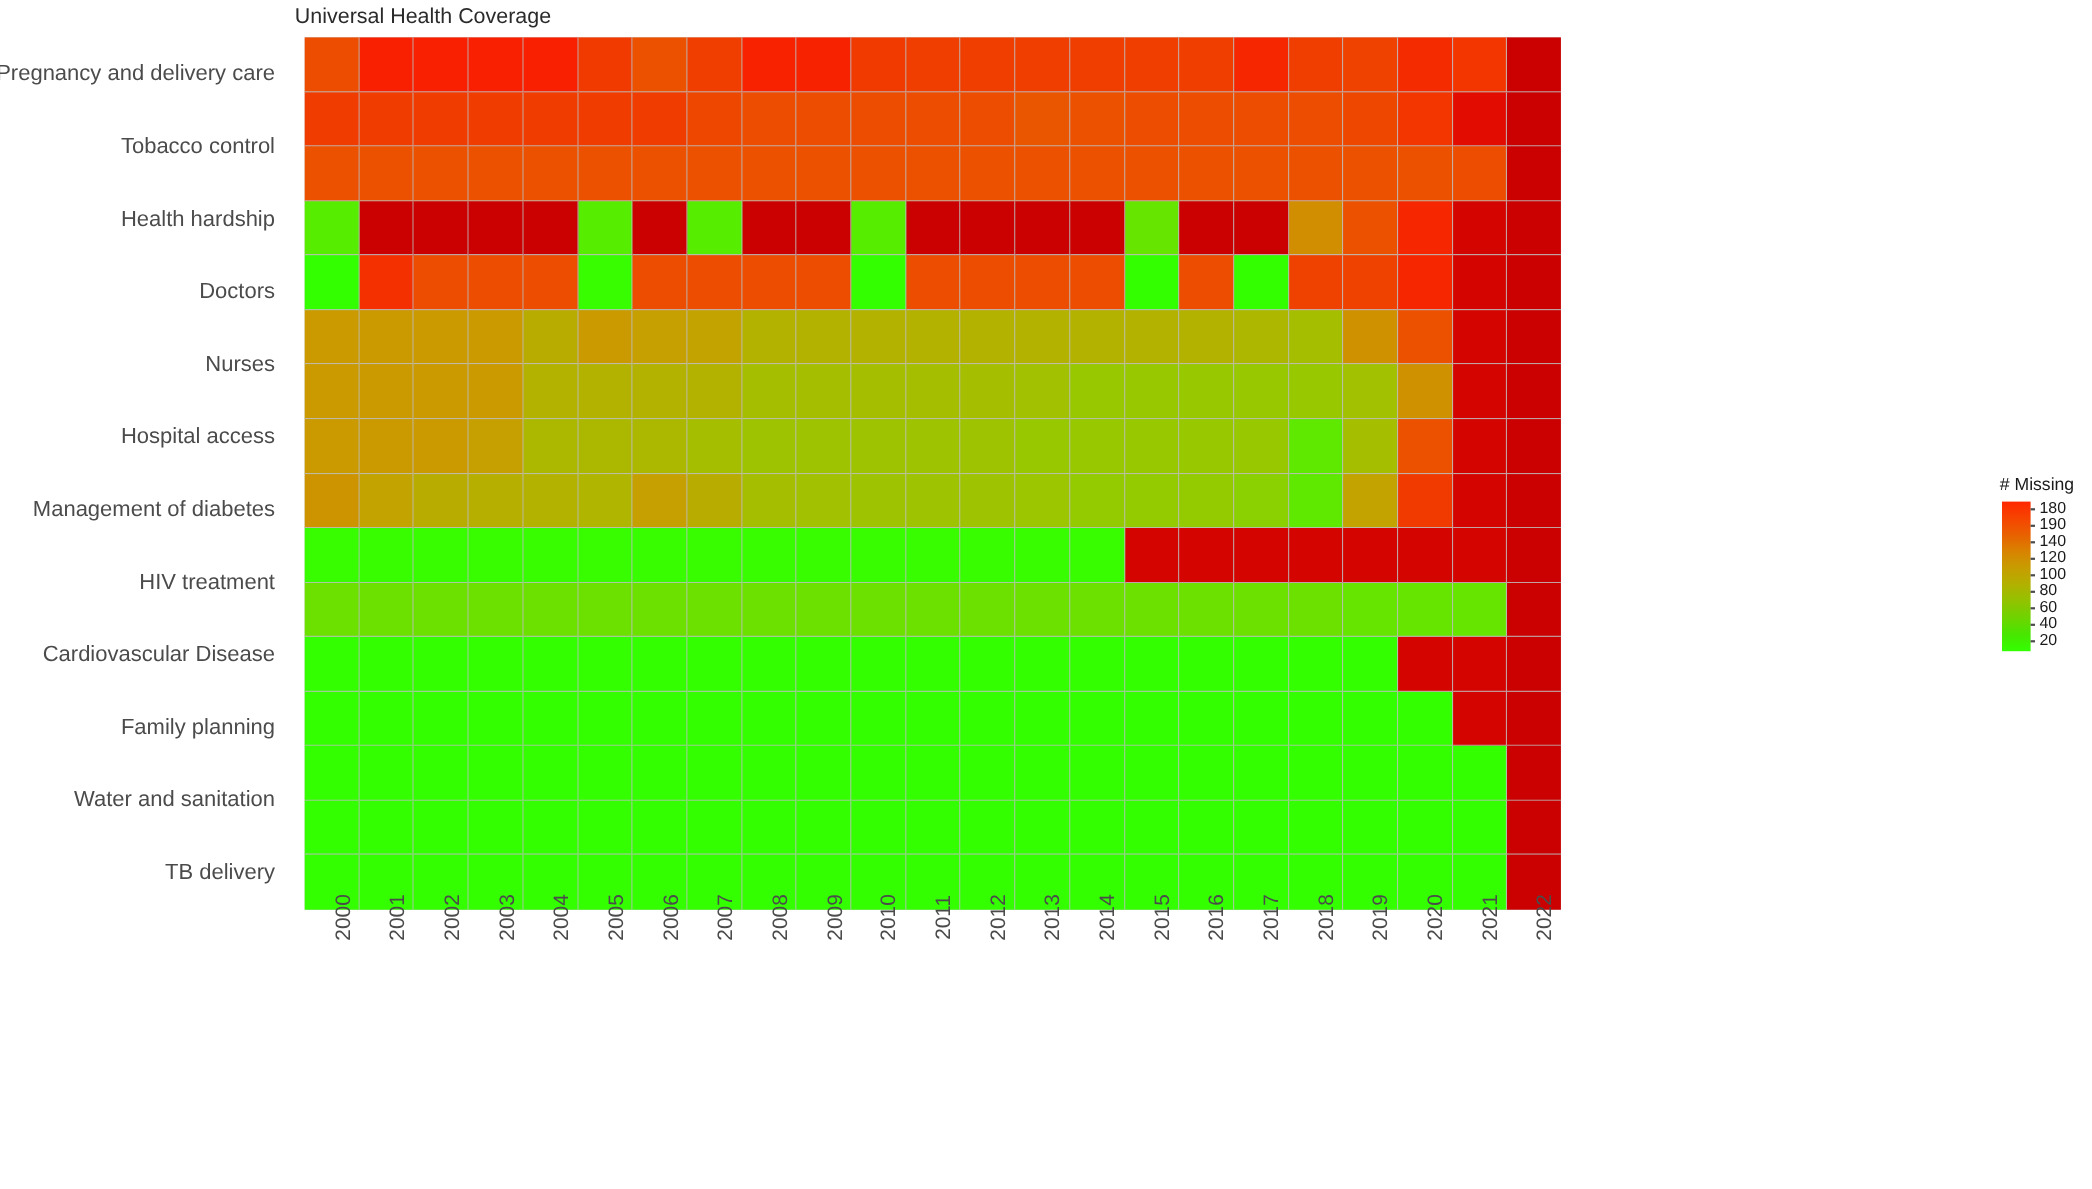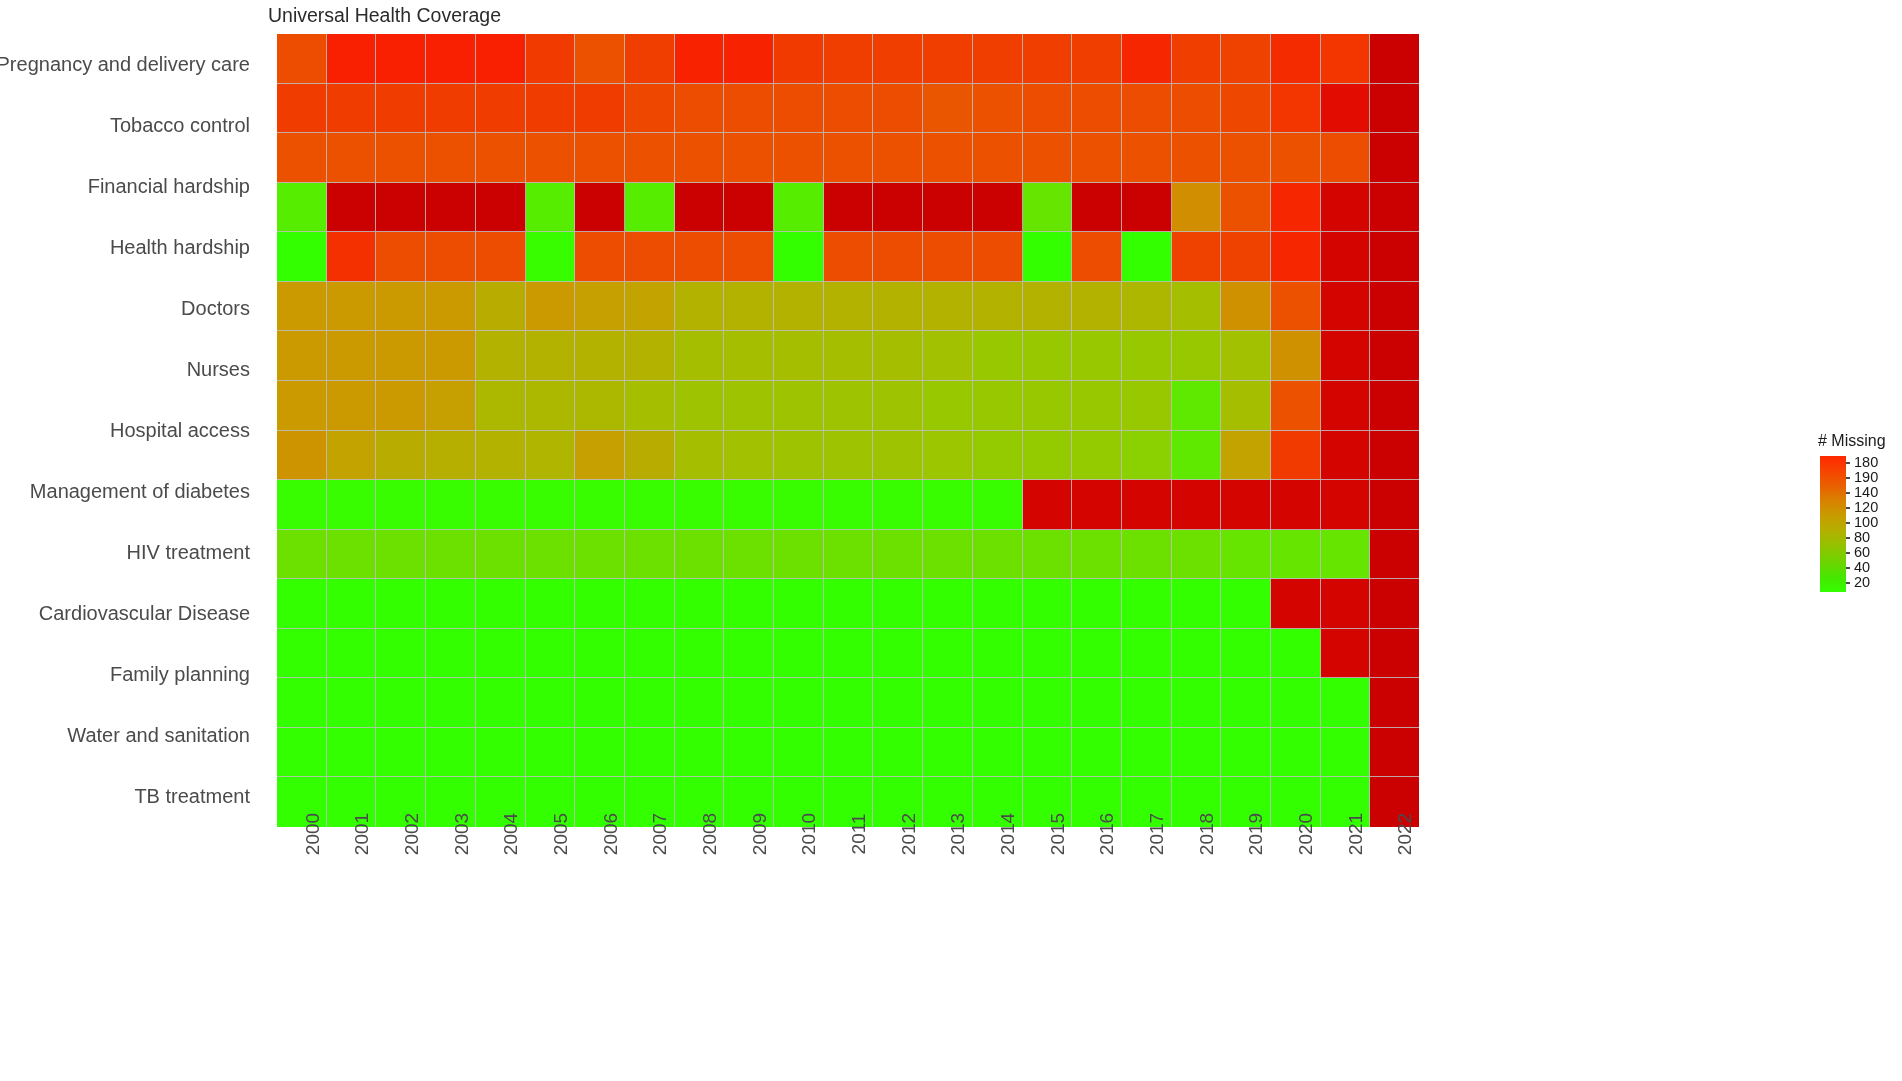--- a/index.html
+++ b/index.html
@@ -185,31 +185,30 @@
 </head>
 <body>
 
 <div id="plot-root">
 
   <div id="chart-title">Universal Health Coverage</div>
 
   <div id="y-axis">
       <div class="y-label">Pregnancy and delivery care</div>
       <div class="y-label">Tobacco control</div>
-      <div class="y-label">Financial hardship</div>
       <div class="y-label">Health hardship</div>
       <div class="y-label">Doctors</div>
       <div class="y-label">Nurses</div>
       <div class="y-label">Hospital access</div>
       <div class="y-label">Management of diabetes</div>
       <div class="y-label">HIV treatment</div>
       <div class="y-label">Cardiovascular Disease</div>
       <div class="y-label">Family planning</div>
       <div class="y-label">Water and sanitation</div>
-      <div class="y-label">TB treatment</div>
+      <div class="y-label">TB delivery</div>
     </div>
 
   <div id="heatmap-panel">
       <div class="hm-row">
         <div class="hm-cell" style="background: rgb(236, 77, 0);"></div>
         <div class="hm-cell" style="background: rgb(248, 32, 0);"></div>
         <div class="hm-cell" style="background: rgb(248, 32, 0);"></div>
         <div class="hm-cell" style="background: rgb(248, 32, 0);"></div>
         <div class="hm-cell" style="background: rgb(248, 32, 0);"></div>
         <div class="hm-cell" style="background: rgb(241, 58, 0);"></div>

